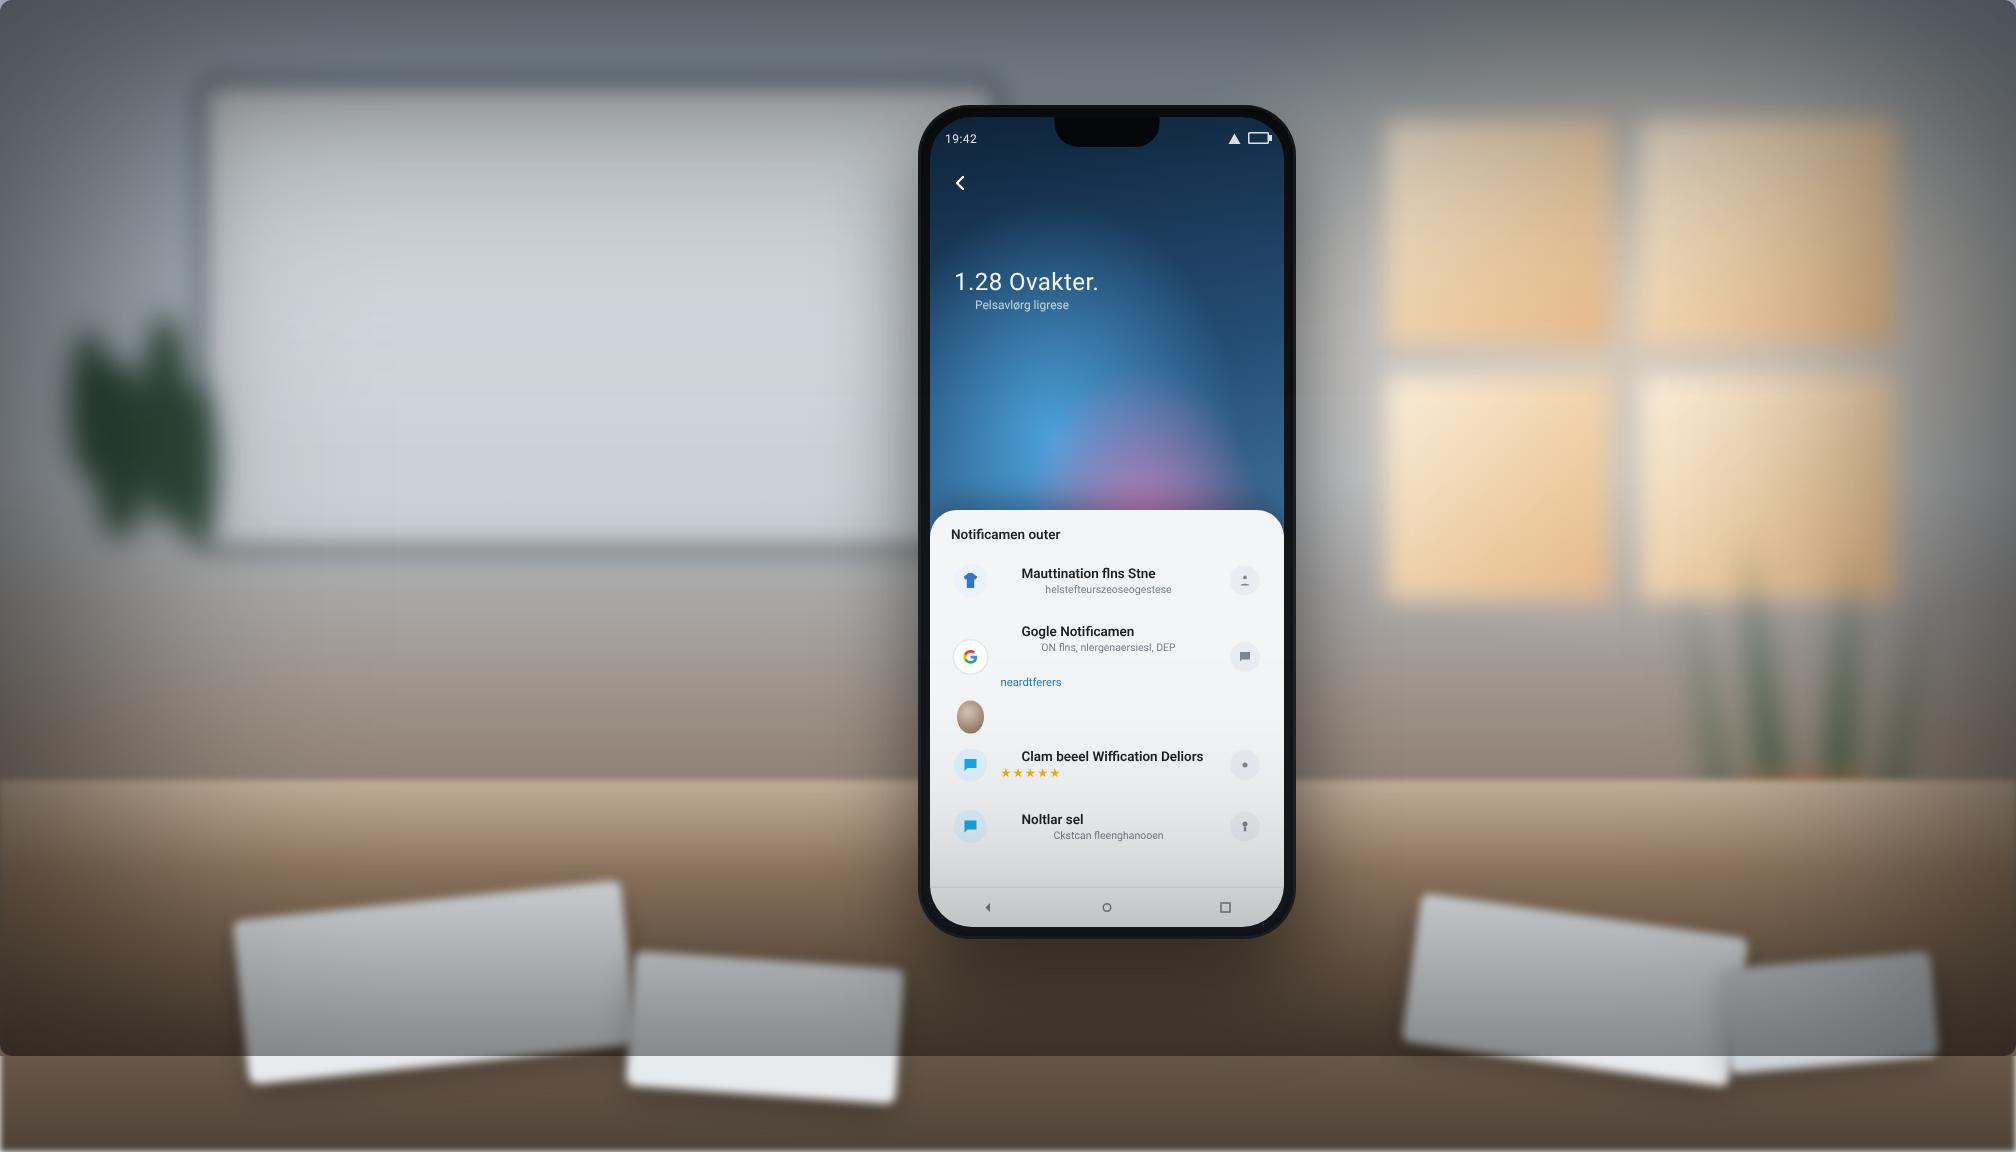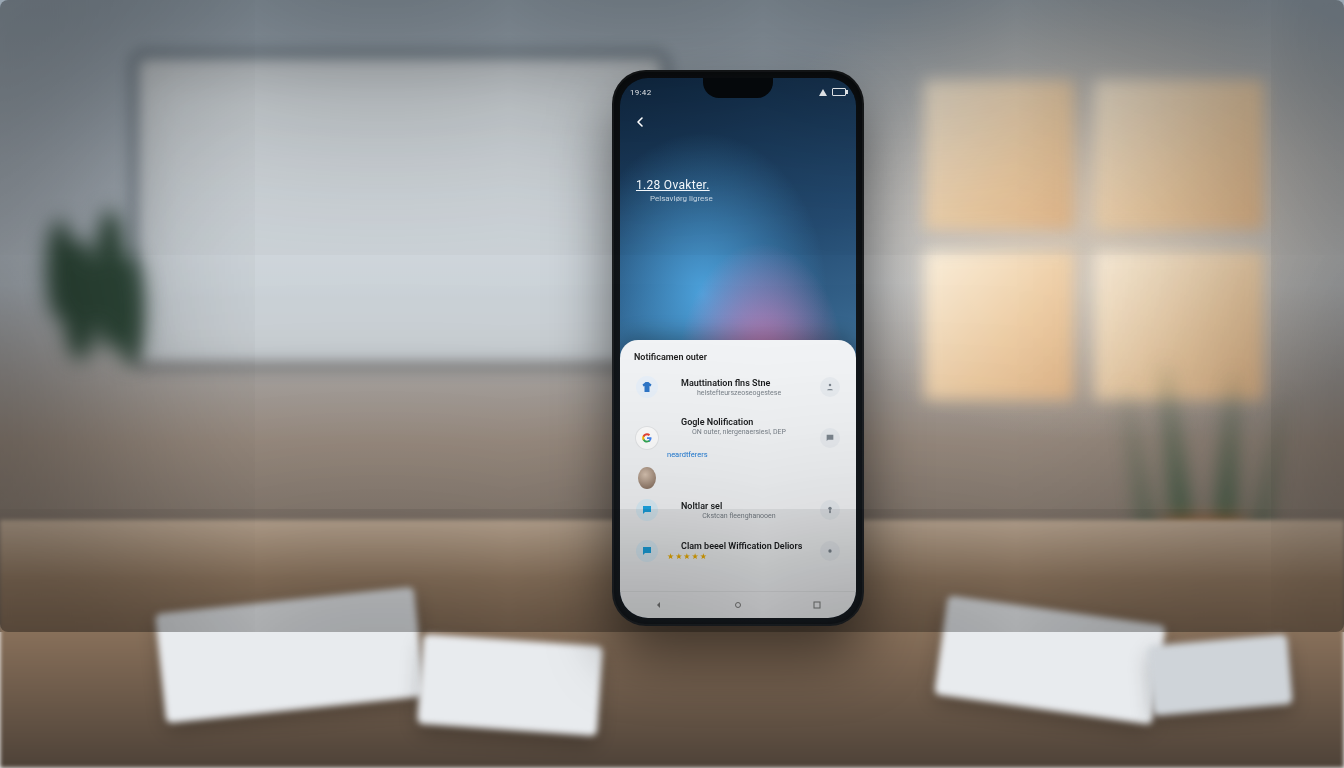--- a/index.html
+++ b/index.html
@@ -1,16 +1,16 @@
 <!DOCTYPE html>
 <html><head>
 <meta charset="utf-8">
 <style>
   html,body{margin:0;padding:0;width:1344px;height:768px;overflow:hidden;font-family:-apple-system,BlinkMacSystemFont,"Segoe UI",Roboto,sans-serif;}
-  .scene{position:relative;width:1344px;height:632px;background:
+  .scene{position:relative;width:1344px;height:704px;background:
     radial-gradient(ellipse 600px 400px at 1100px 200px, rgba(255,220,180,0.55), transparent 60%),
     linear-gradient(180deg,#9aa8b4 0%, #aeb8c2 25%, #b6bec6 45%, #9a8c80 70%, #6d645c 100%);
   }
   
   .bg-board{position:absolute;left:140px;top:60px;width:520px;height:300px;border-radius:8px;
     background:linear-gradient(180deg,#e7ecef,#cfd6db 80%);filter:blur(6px);opacity:.85;
     box-shadow:0 10px 40px rgba(0,0,0,.15) inset,0 0 0 14px rgba(40,50,60,.25);}
   .bg-window{position:absolute;right:60px;top:80px;width:360px;height:340px;filter:blur(8px);opacity:.9;}
   .bg-window .pane{position:absolute;background:linear-gradient(135deg,#fff3de,#f3cfa2 60%,#e8b886);border-radius:4px;}
   .bg-plant{position:absolute;filter:blur(10px);}
@@ -42,21 +42,21 @@
   }
   .statusbar{position:absolute;top:6px;left:10px;right:10px;height:16px;display:flex;justify-content:space-between;
     align-items:center;color:rgba(255,255,255,.85);font-size:8px;letter-spacing:.3px;z-index:6;}
   .statusbar .right{display:flex;gap:5px;align-items:center;}
   .tri{width:0;height:0;border-left:4px solid transparent;border-right:4px solid transparent;border-bottom:7px solid rgba(255,255,255,.85);}
   .batt{width:12px;height:6px;border:1px solid rgba(255,255,255,.85);border-radius:1px;position:relative;}
   .batt::after{content:"";position:absolute;right:-3px;top:1px;width:2px;height:4px;background:rgba(255,255,255,.85);}
 
   .backbtn{position:absolute;top:36px;left:12px;color:#fff;z-index:6;}
   .title-block{position:absolute;top:100px;left:16px;color:#f3f7fb;z-index:4;}
-  .title-block .t1{font-size:12px;font-weight:400;letter-spacing:.3px;text-decoration:underline;}
+  .title-block .t1{font-size:16px;font-weight:400;letter-spacing:.3px;}
   .title-block .t2{font-size:8px;opacity:.75;margin-top:2px;margin-left:14px;}
 
   .panel{position:absolute;left:0;right:0;top:262px;bottom:26px;background:#f3f5f7;
     border-top-left-radius:18px;border-top-right-radius:18px;box-shadow:0 -6px 18px rgba(0,0,0,.25);
     padding:12px 12px 6px 12px;box-sizing:border-box;display:flex;flex-direction:column;gap:6px;}
   .panel-header{font-size:9px;font-weight:600;color:#222;margin:0 2px 2px 2px;}
   .item{display:flex;align-items:center;gap:9px;padding:6px 4px;border-radius:10px;}
   .item + .item{border-top:1px solid rgba(0,0,0,0);}
   .ic{flex:0 0 22px;width:22px;height:22px;border-radius:50%;display:flex;align-items:center;justify-content:center;}
   .ic svg{width:12px;height:12px;}
@@ -164,64 +164,64 @@
         <div class="item">
           <div class="ic" style="background:#fff;box-shadow:0 0 0 1px rgba(0,0,0,.06)">
             <svg viewBox="0 0 24 24">
                 <path fill="#4285F4" d="M21 12.2c0-.7-.1-1.3-.2-1.9H12v3.6h5c-.2 1.1-.9 2.1-1.9 2.7v2.2h3.1C20 17.1 21 14.9 21 12.2z"></path>
                 <path fill="#34A853" d="M12 21c2.6 0 4.7-.9 6.3-2.3l-3.1-2.2c-.9.6-2 .9-3.2.9-2.5 0-4.6-1.7-5.3-3.9H3.5v2.3C5.1 18.9 8.3 21 12 21z"></path>
                 <path fill="#FBBC05" d="M6.7 13.5c-.2-.6-.3-1.2-.3-1.9s.1-1.3.3-1.9V7.4H3.5C2.8 8.8 2.4 10.3 2.4 12s.4 3.2 1.1 4.6l3.2-2.1z"></path>
                 <path fill="#EA4335" d="M12 6.4c1.4 0 2.7.5 3.6 1.4l2.7-2.7C16.7 3.6 14.6 2.7 12 2.7 8.3 2.7 5.1 4.8 3.5 7.9l3.2 2.3C7.4 8.1 9.5 6.4 12 6.4z"></path>
               </svg>
           </div>
           <div class="txt">
-            <div class="line1">Gogle Nolification</div>
-            <div class="line2">ON outer, nlergenaersiesl, DEP</div>
+            <div class="line1">Gogle Notificamen</div>
+            <div class="line2">ON flns, nlergenaersiesl, DEP</div>
             <div class="link">neardtferers</div>
           </div>
           <div class="pill">
             <svg viewBox="0 0 24 24">
                 <path d="M4 4h16v12H7l-3 3z"></path>
               </svg>
           </div>
         </div>
 
         <div class="ic avatar" style="width:18px;height:18px;margin:-4px 0 -2px 6px"></div>
 
         <div class="item">
           <div class="ic" style="background:#dff1fb">
             <svg viewBox="0 0 24 24" fill="#1aa7e6">
                 <path d="M4 4h16v12H8l-4 4z"></path>
               </svg>
           </div>
           <div class="txt">
-            <div class="line1">Noltlar sel</div>
-            <div class="line2">Ckstcan fleenghanooen</div>
-          </div>
-          <div class="pill">
-            <svg viewBox="0 0 24 24">
-                <circle cx="12" cy="8" r="4"></circle>
-                <rect x="10" y="12" width="4" height="8" rx="2"></rect>
+            <div class="line1">Clam beeel Wiffication Deliors</div>
+            <div class="stars">★★★★★</div>
+          </div>
+          <div class="pill">
+            <svg viewBox="0 0 24 24">
+                <circle cx="12" cy="12" r="4"></circle>
               </svg>
           </div>
         </div>
 
         <div class="item">
           <div class="ic" style="background:#dff1fb">
             <svg viewBox="0 0 24 24" fill="#1aa7e6">
                 <path d="M4 4h16v12H8l-4 4z"></path>
               </svg>
           </div>
           <div class="txt">
-            <div class="line1">Clam beeel Wiffication Deliors</div>
-            <div class="stars">★★★★★</div>
-          </div>
-          <div class="pill">
-            <svg viewBox="0 0 24 24">
-                <circle cx="12" cy="12" r="4"></circle>
+            <div class="line1">Noltlar sel</div>
+            <div class="line2">Ckstcan fleenghanooen</div>
+          </div>
+          <div class="pill">
+            <svg viewBox="0 0 24 24">
+                <circle cx="12" cy="8" r="4"></circle>
+                <rect x="10" y="12" width="4" height="8" rx="2"></rect>
               </svg>
           </div>
         </div>
       </div>
 
       <div class="navbar">
         <div class="nb">
           <svg viewBox="0 0 24 24" width="12" height="12" fill="#555">
               <path d="M14 6l-6 6 6 6z"></path>
             </svg>

